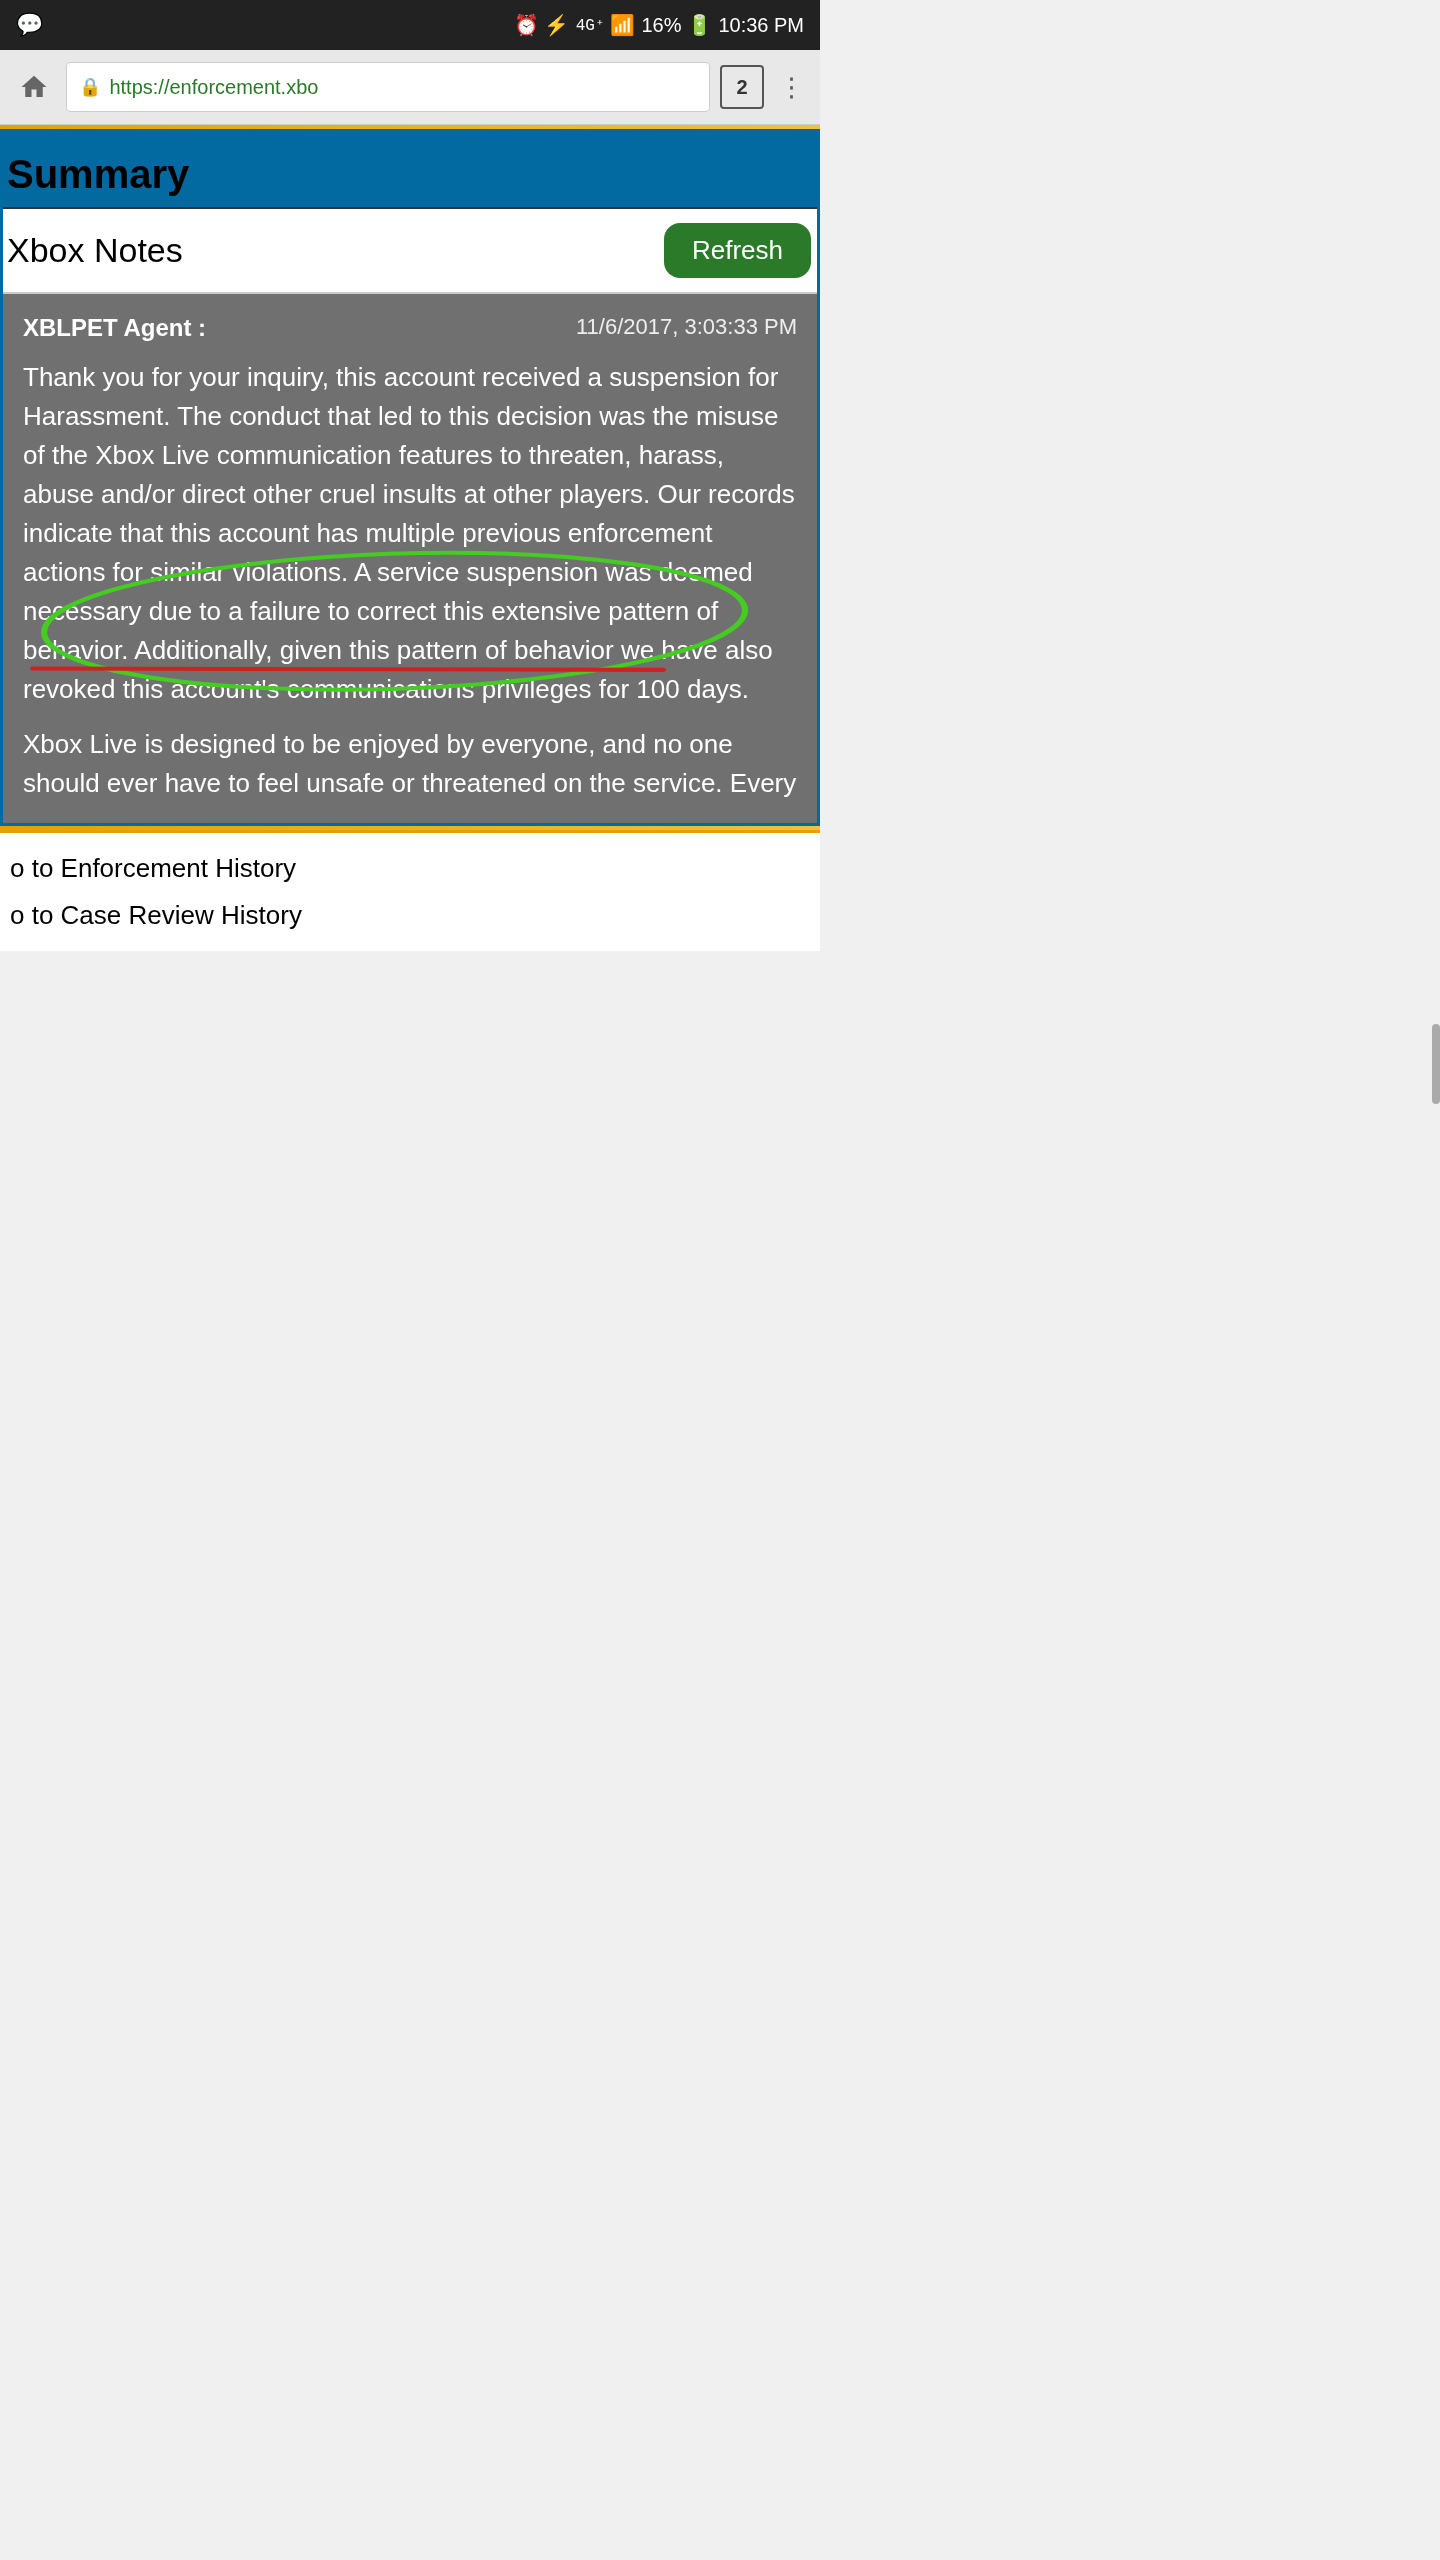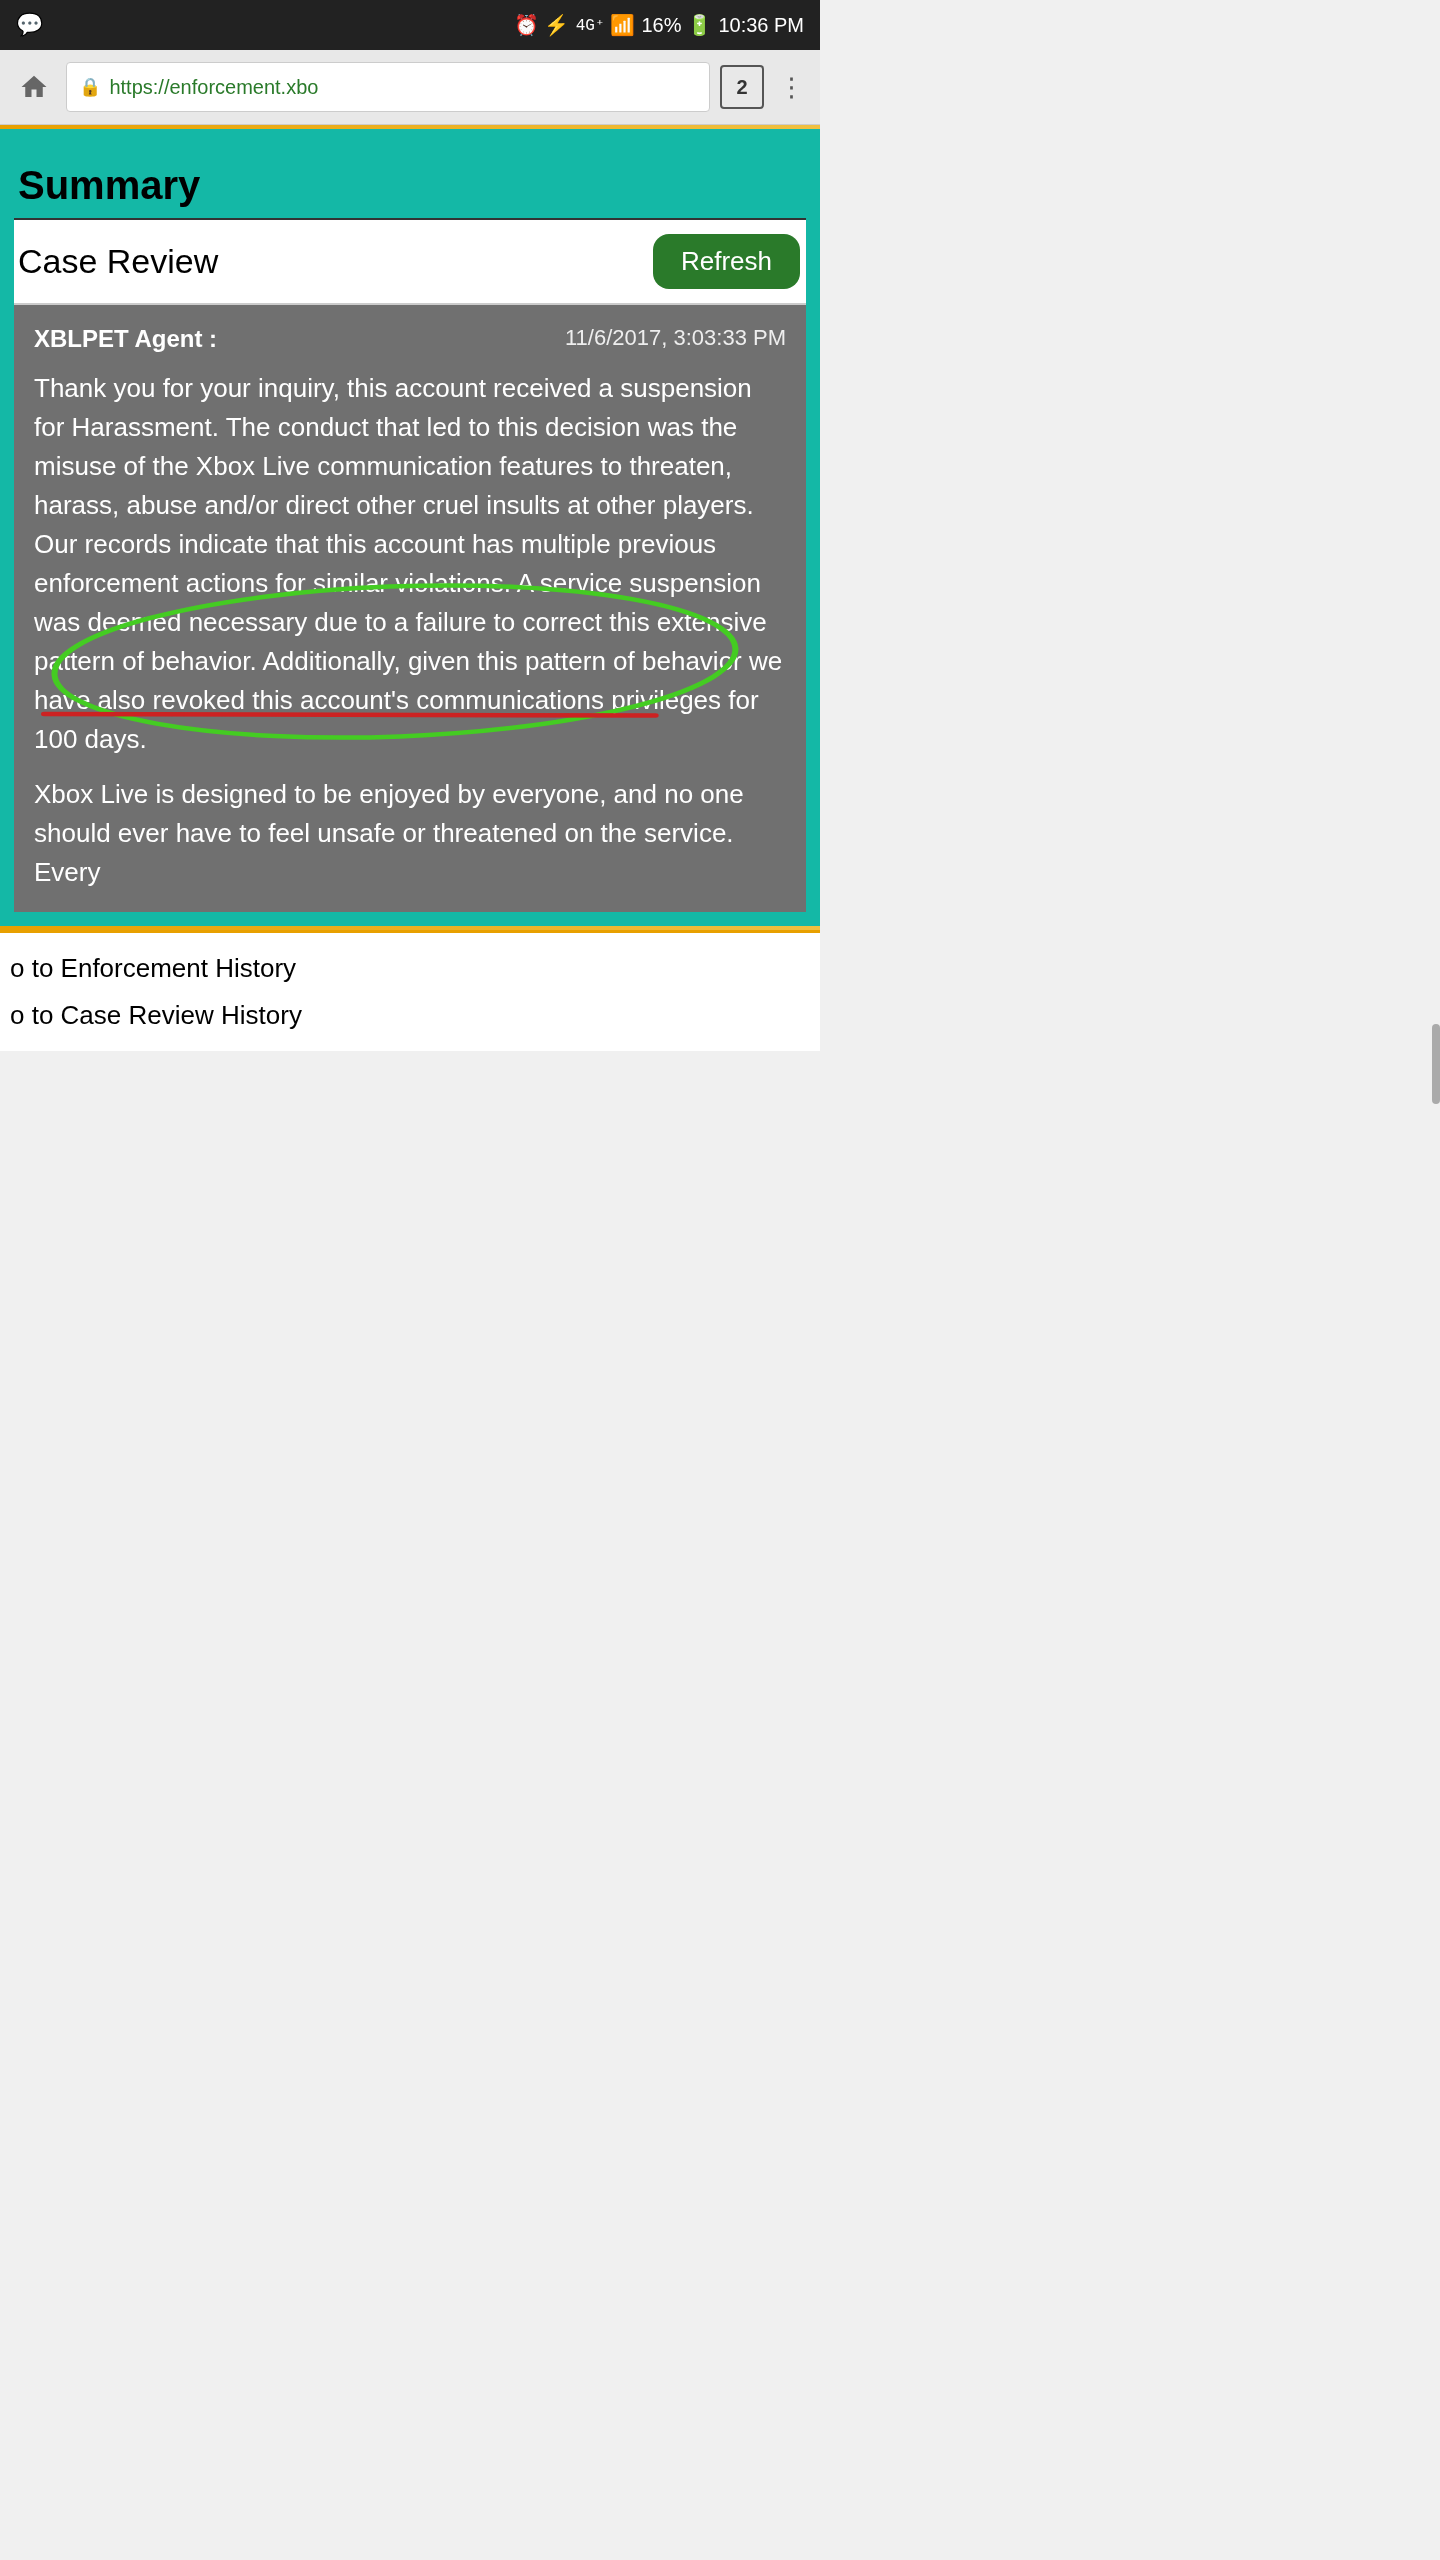--- a/index.html
+++ b/index.html
@@ -113,22 +113,22 @@
     }
 
     
     .orange-bar {
       height: 4px;
       background: linear-gradient(to right, #e8a000, #f0c040);
     }
 
     
     .page-content {
-      background: #14b8a6;
-      padding: 14px;
+      background: #0369a1;
+      padding: 3px;
     }
 
     
     .summary-section {
       padding: 20px 10px 10px 4px;
       border-bottom: 2px solid #333;
     }
 
     .summary-title {
       font-size: 40px;
@@ -272,21 +272,21 @@
 
 <div class="orange-bar"></div>
 
 <div class="page-content">
 
   <div class="summary-section">
     <h1 class="summary-title">Summary</h1>
   </div>
 
   <div class="case-notes-header">
-    <span class="case-notes-label">Case Review</span>
+    <span class="case-notes-label">Xbox Notes</span>
     <button class="refresh-btn">Refresh</button>
   </div>
 
   <div class="message-area">
 
     <div class="message-header">
       <span class="agent-name">XBLPET Agent :</span>
       <span class="message-timestamp">11/6/2017, 3:03:33 PM</span>
     </div>
 

